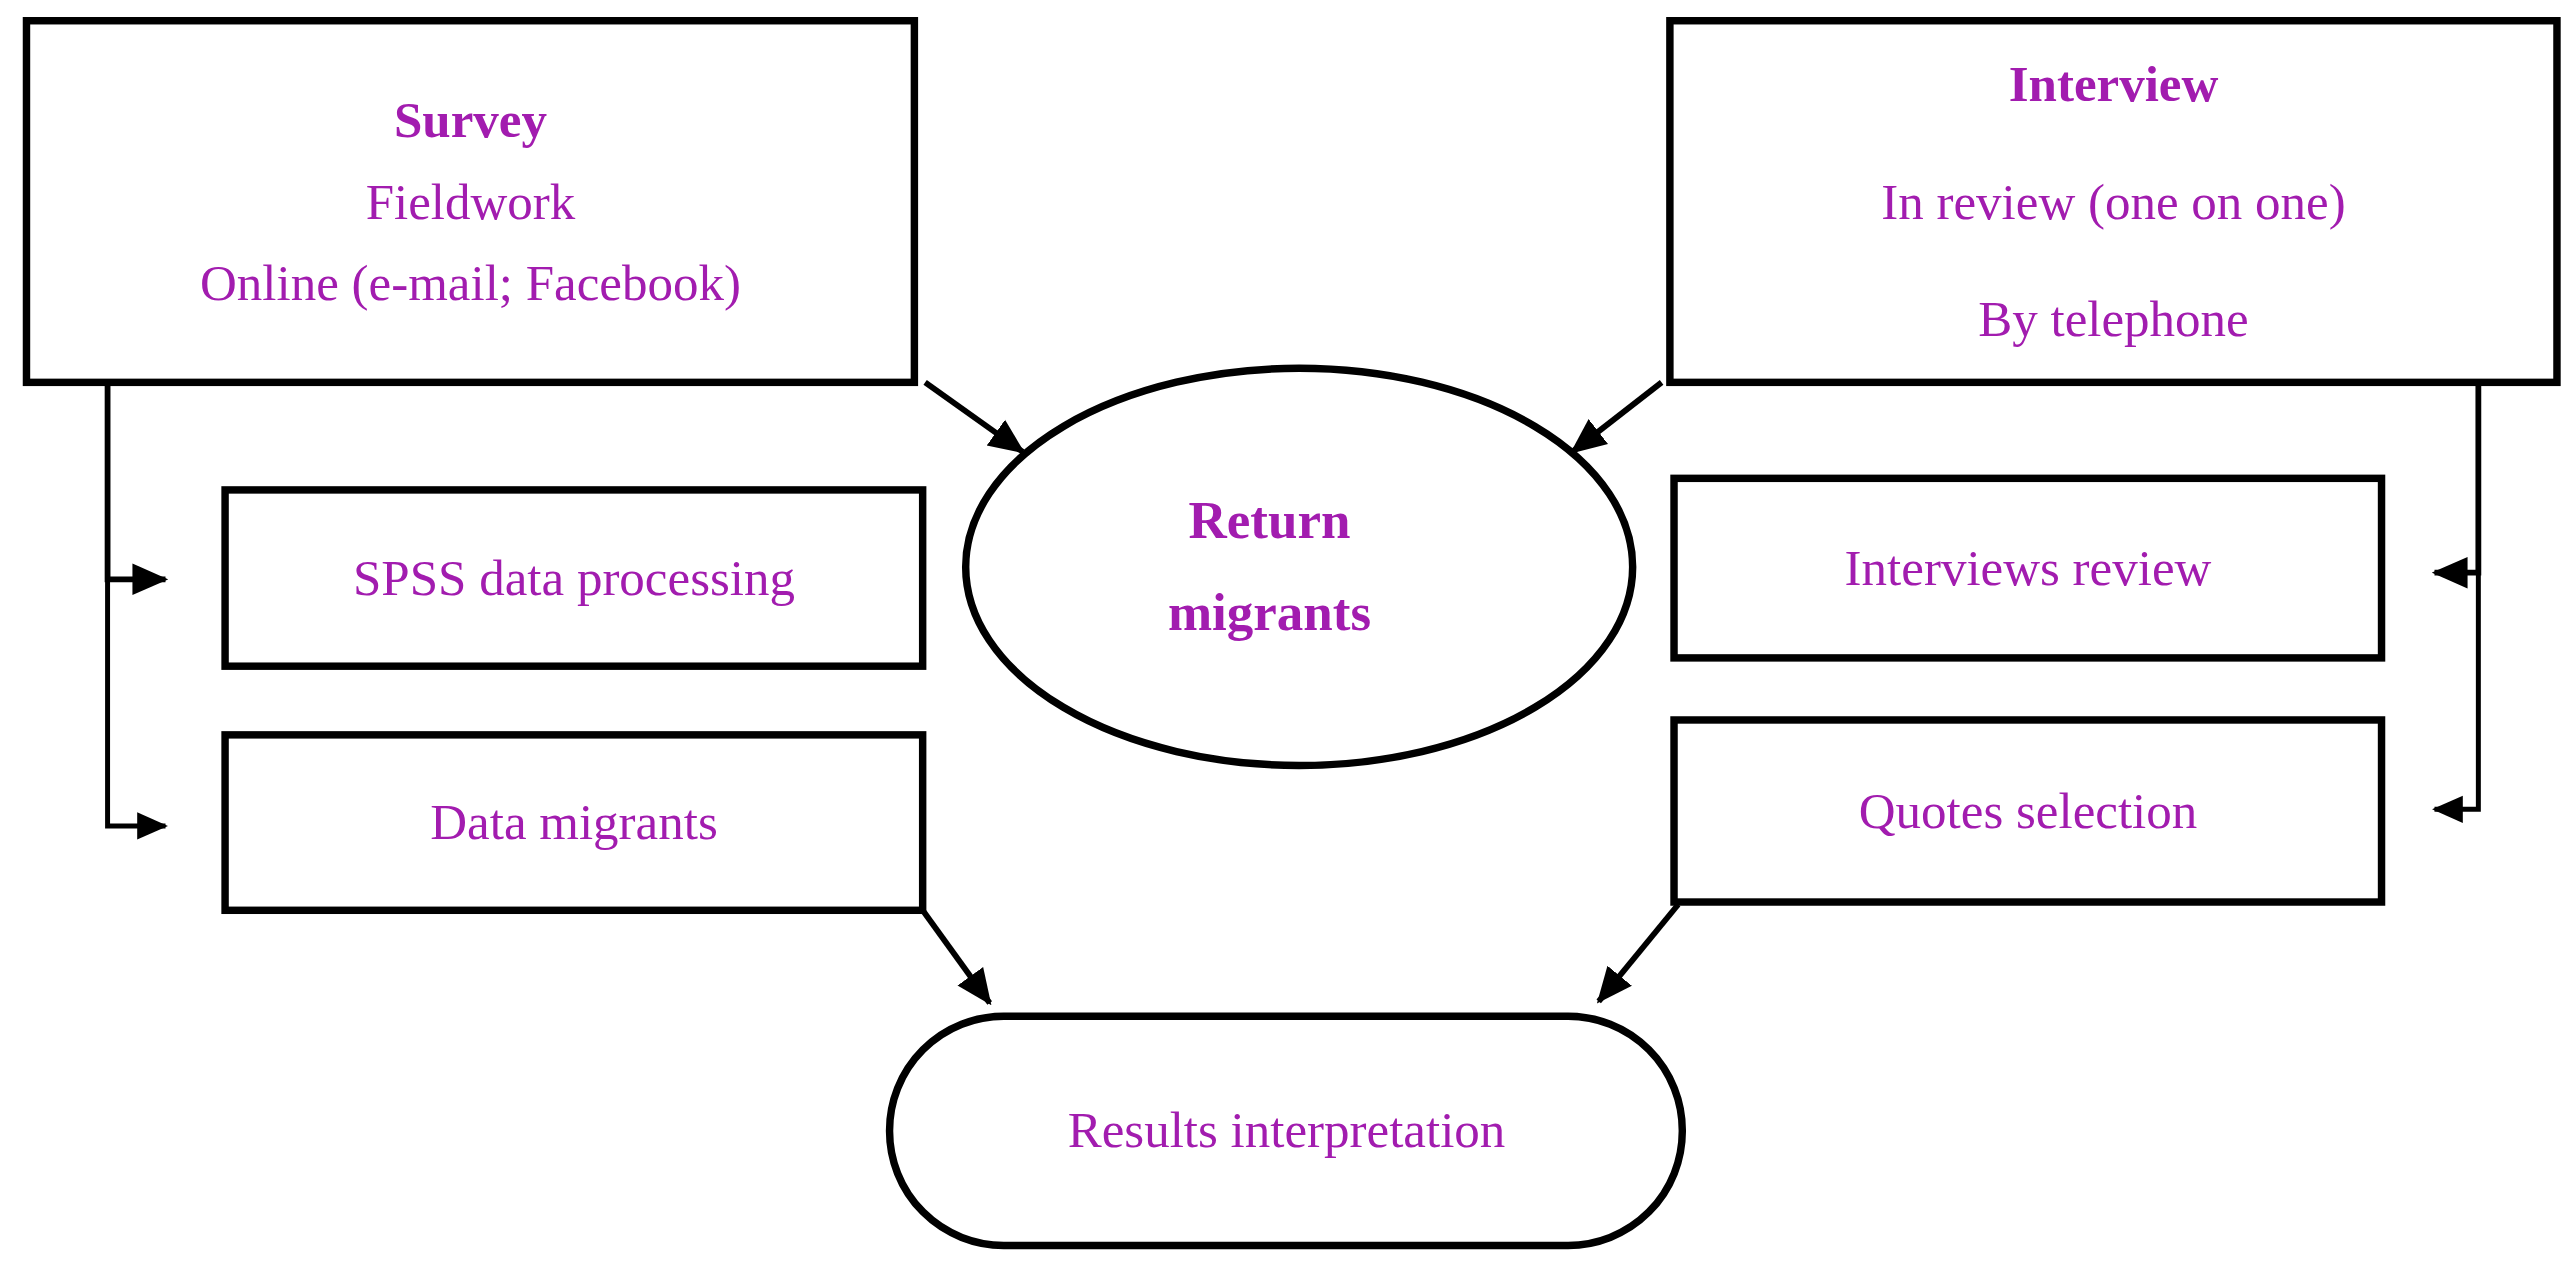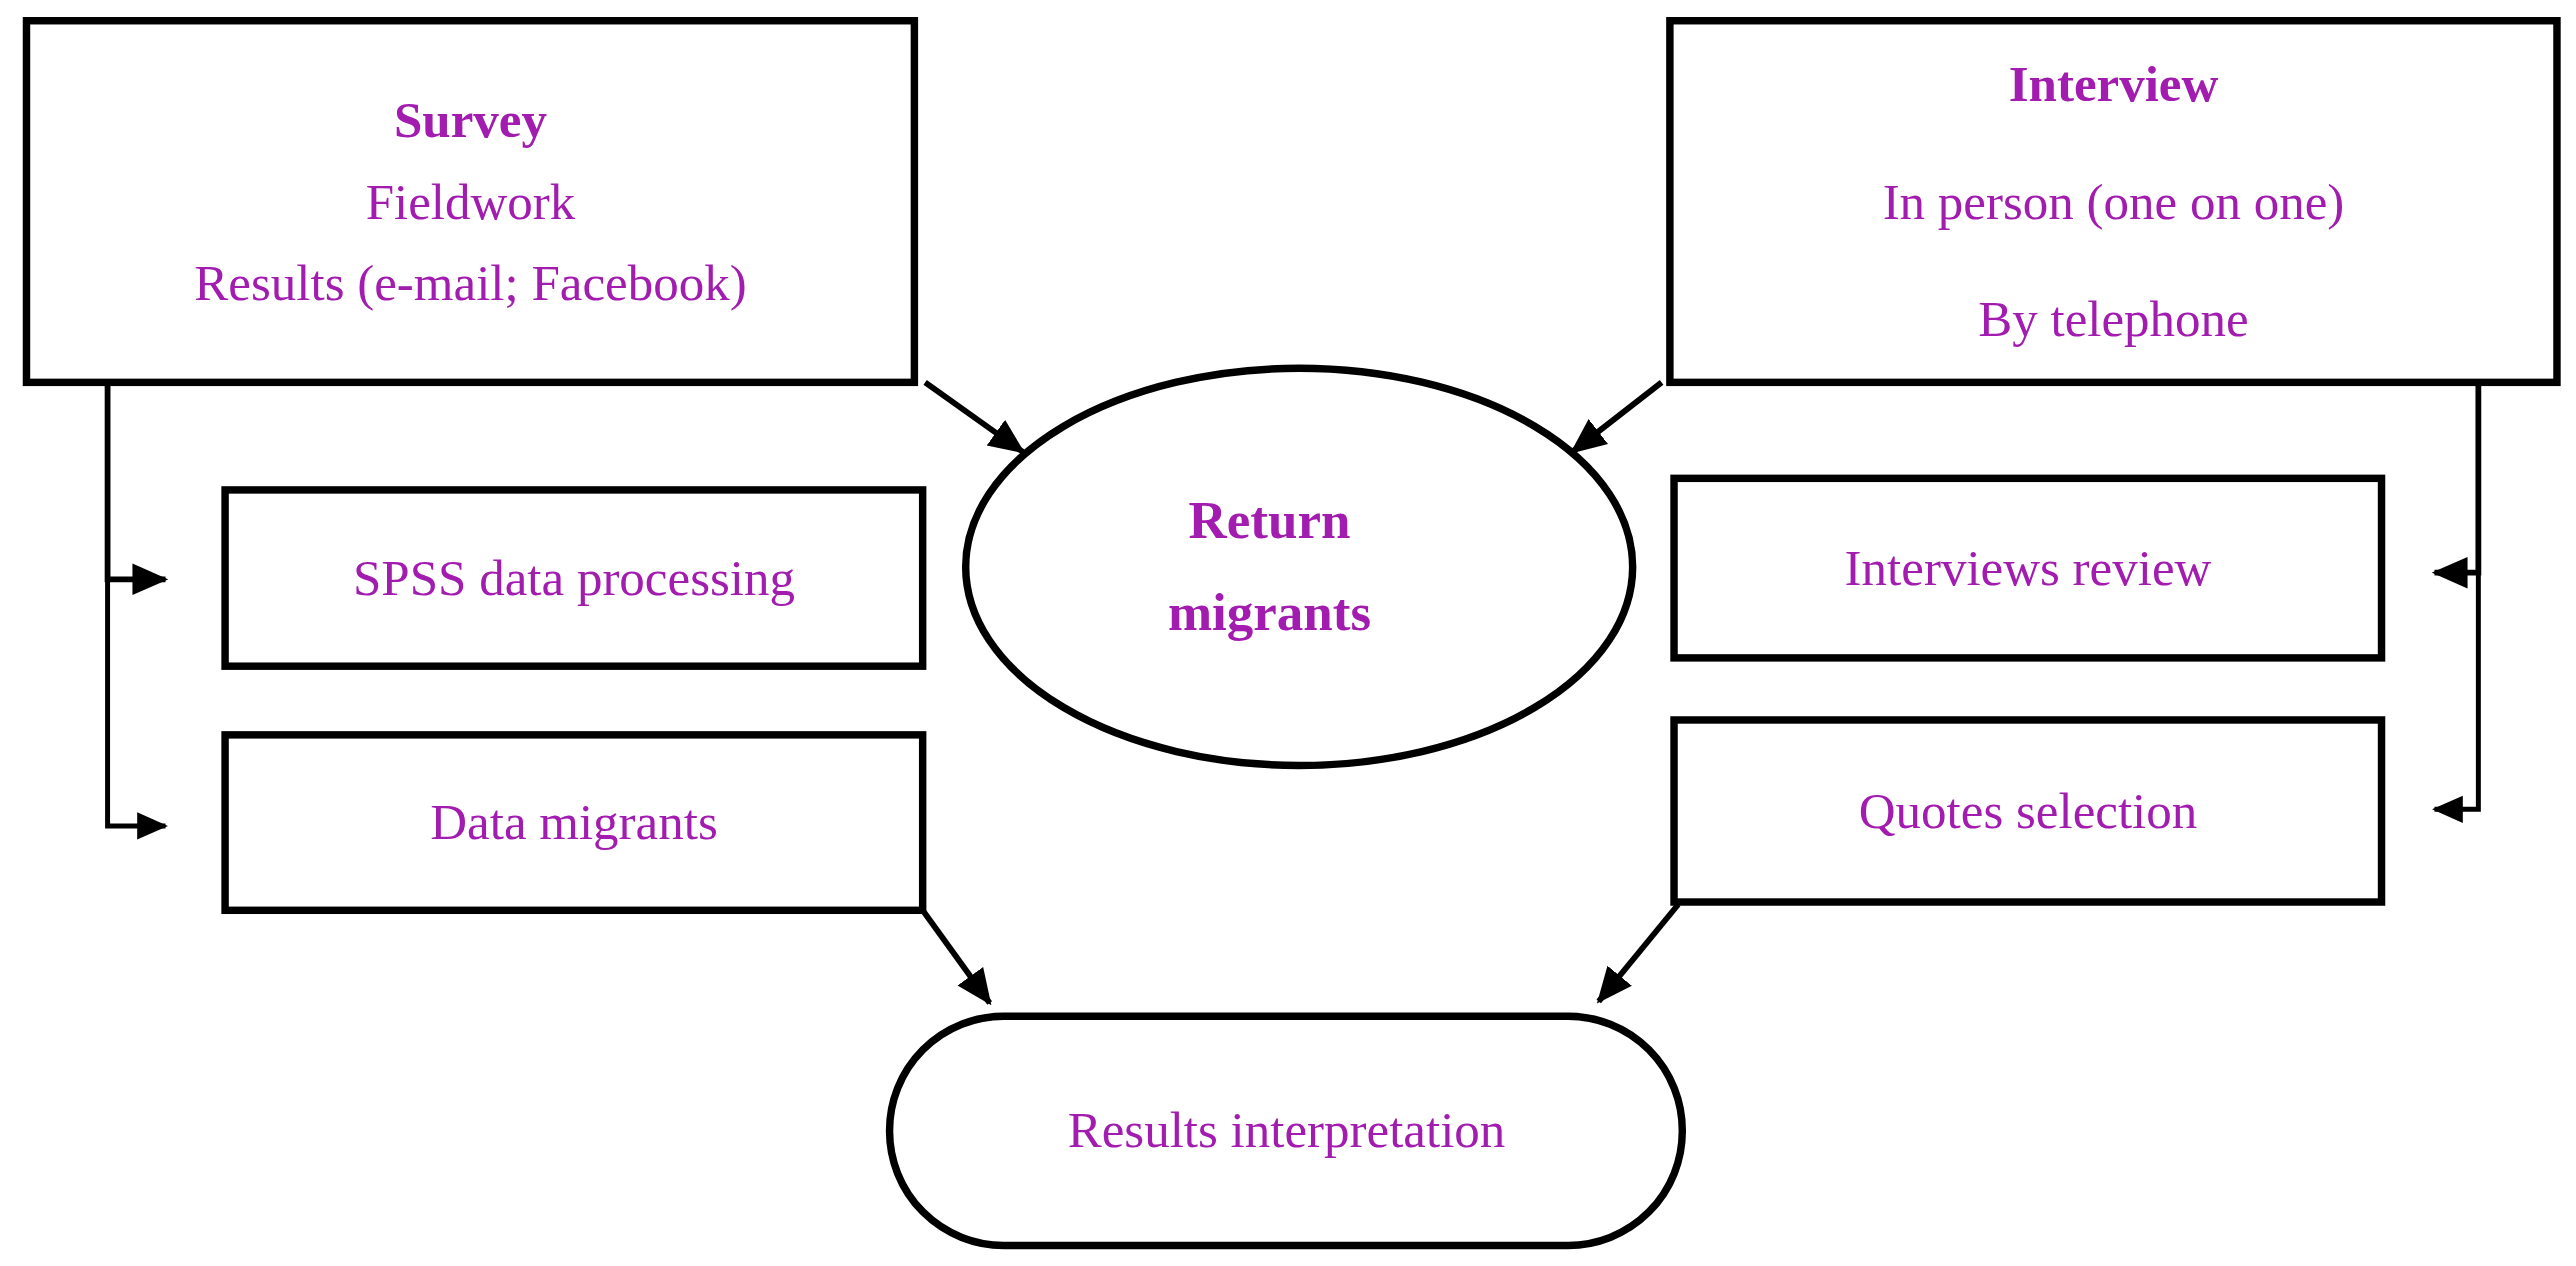--- a/index.html
+++ b/index.html
@@ -110,26 +110,26 @@
     <path d="M 2995 692 L 2995 978 L 2942 978" fill="none" stroke="#000000" stroke-width="6" marker-end="url(#arrowhead)"></path>
 
     <line x1="1115" y1="1100" x2="1196" y2="1212" stroke="#000000" stroke-width="7" marker-end="url(#arrowhead)"></line>
 
     <line x1="2028" y1="1093" x2="1932" y2="1210" stroke="#000000" stroke-width="7" marker-end="url(#arrowhead)"></line>
   </svg>
 
   <div class="node-text" id="survey-box-text" style="left:26.5px; top:20.7px; width:888px; height:362px;">
     <span class="t-line bold">Survey</span>
     <span class="t-line">Fieldwork</span>
-    <span class="t-line">Results (e-mail; Facebook)</span>
+    <span class="t-line">Online (e-mail; Facebook)</span>
   </div>
 
   <div class="node-text" id="interview-box-text" style="left:1670px; top:20.7px; width:887px; height:362px;gap:36px;">
     <span class="t-line bold">Interview</span>
-    <span class="t-line">In person (one on one)</span>
+    <span class="t-line">In review (one on one)</span>
     <span class="t-line">By telephone</span>
   </div>
 
   <div class="node-text" id="spss-box-text" style="left:225px; top:490px; width:698px; height:176px;">
     <span class="t-line">SPSS data processing</span>
   </div>
 
   <div class="node-text" id="data-analysis-box-text" style="left:225px; top:735px; width:698px; height:175px;">
     <span class="t-line">Data migrants</span>
   </div>

